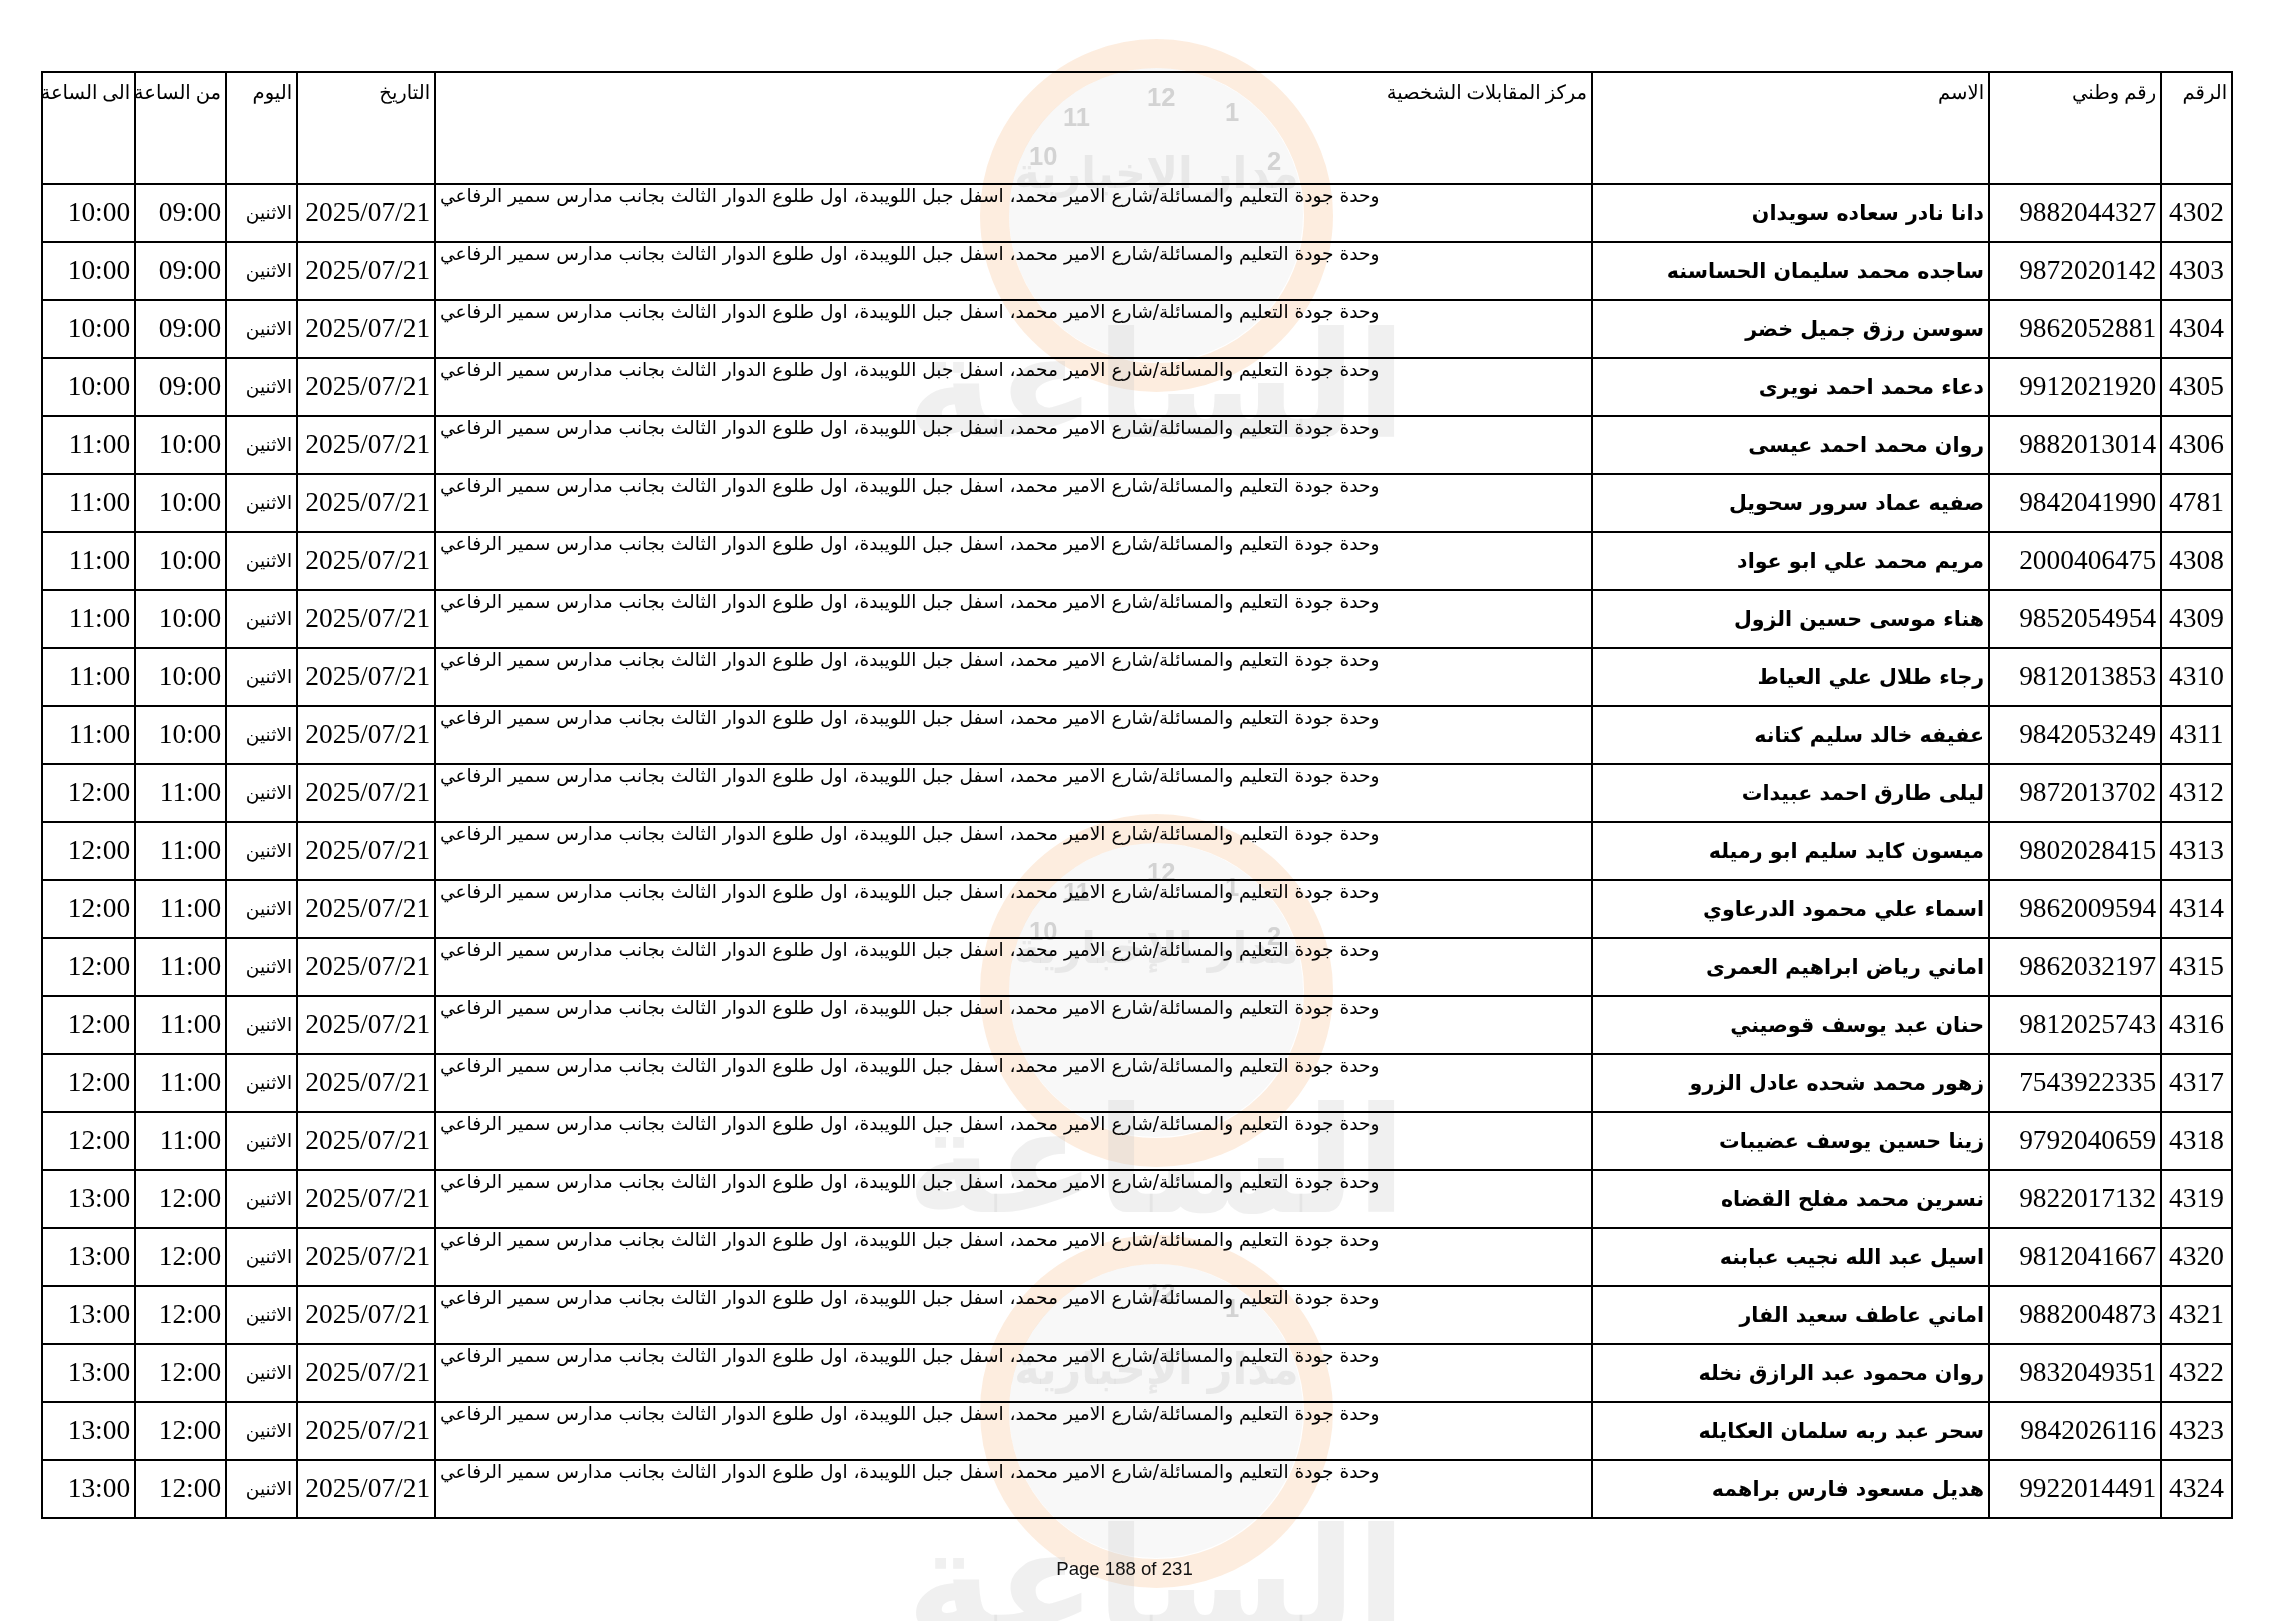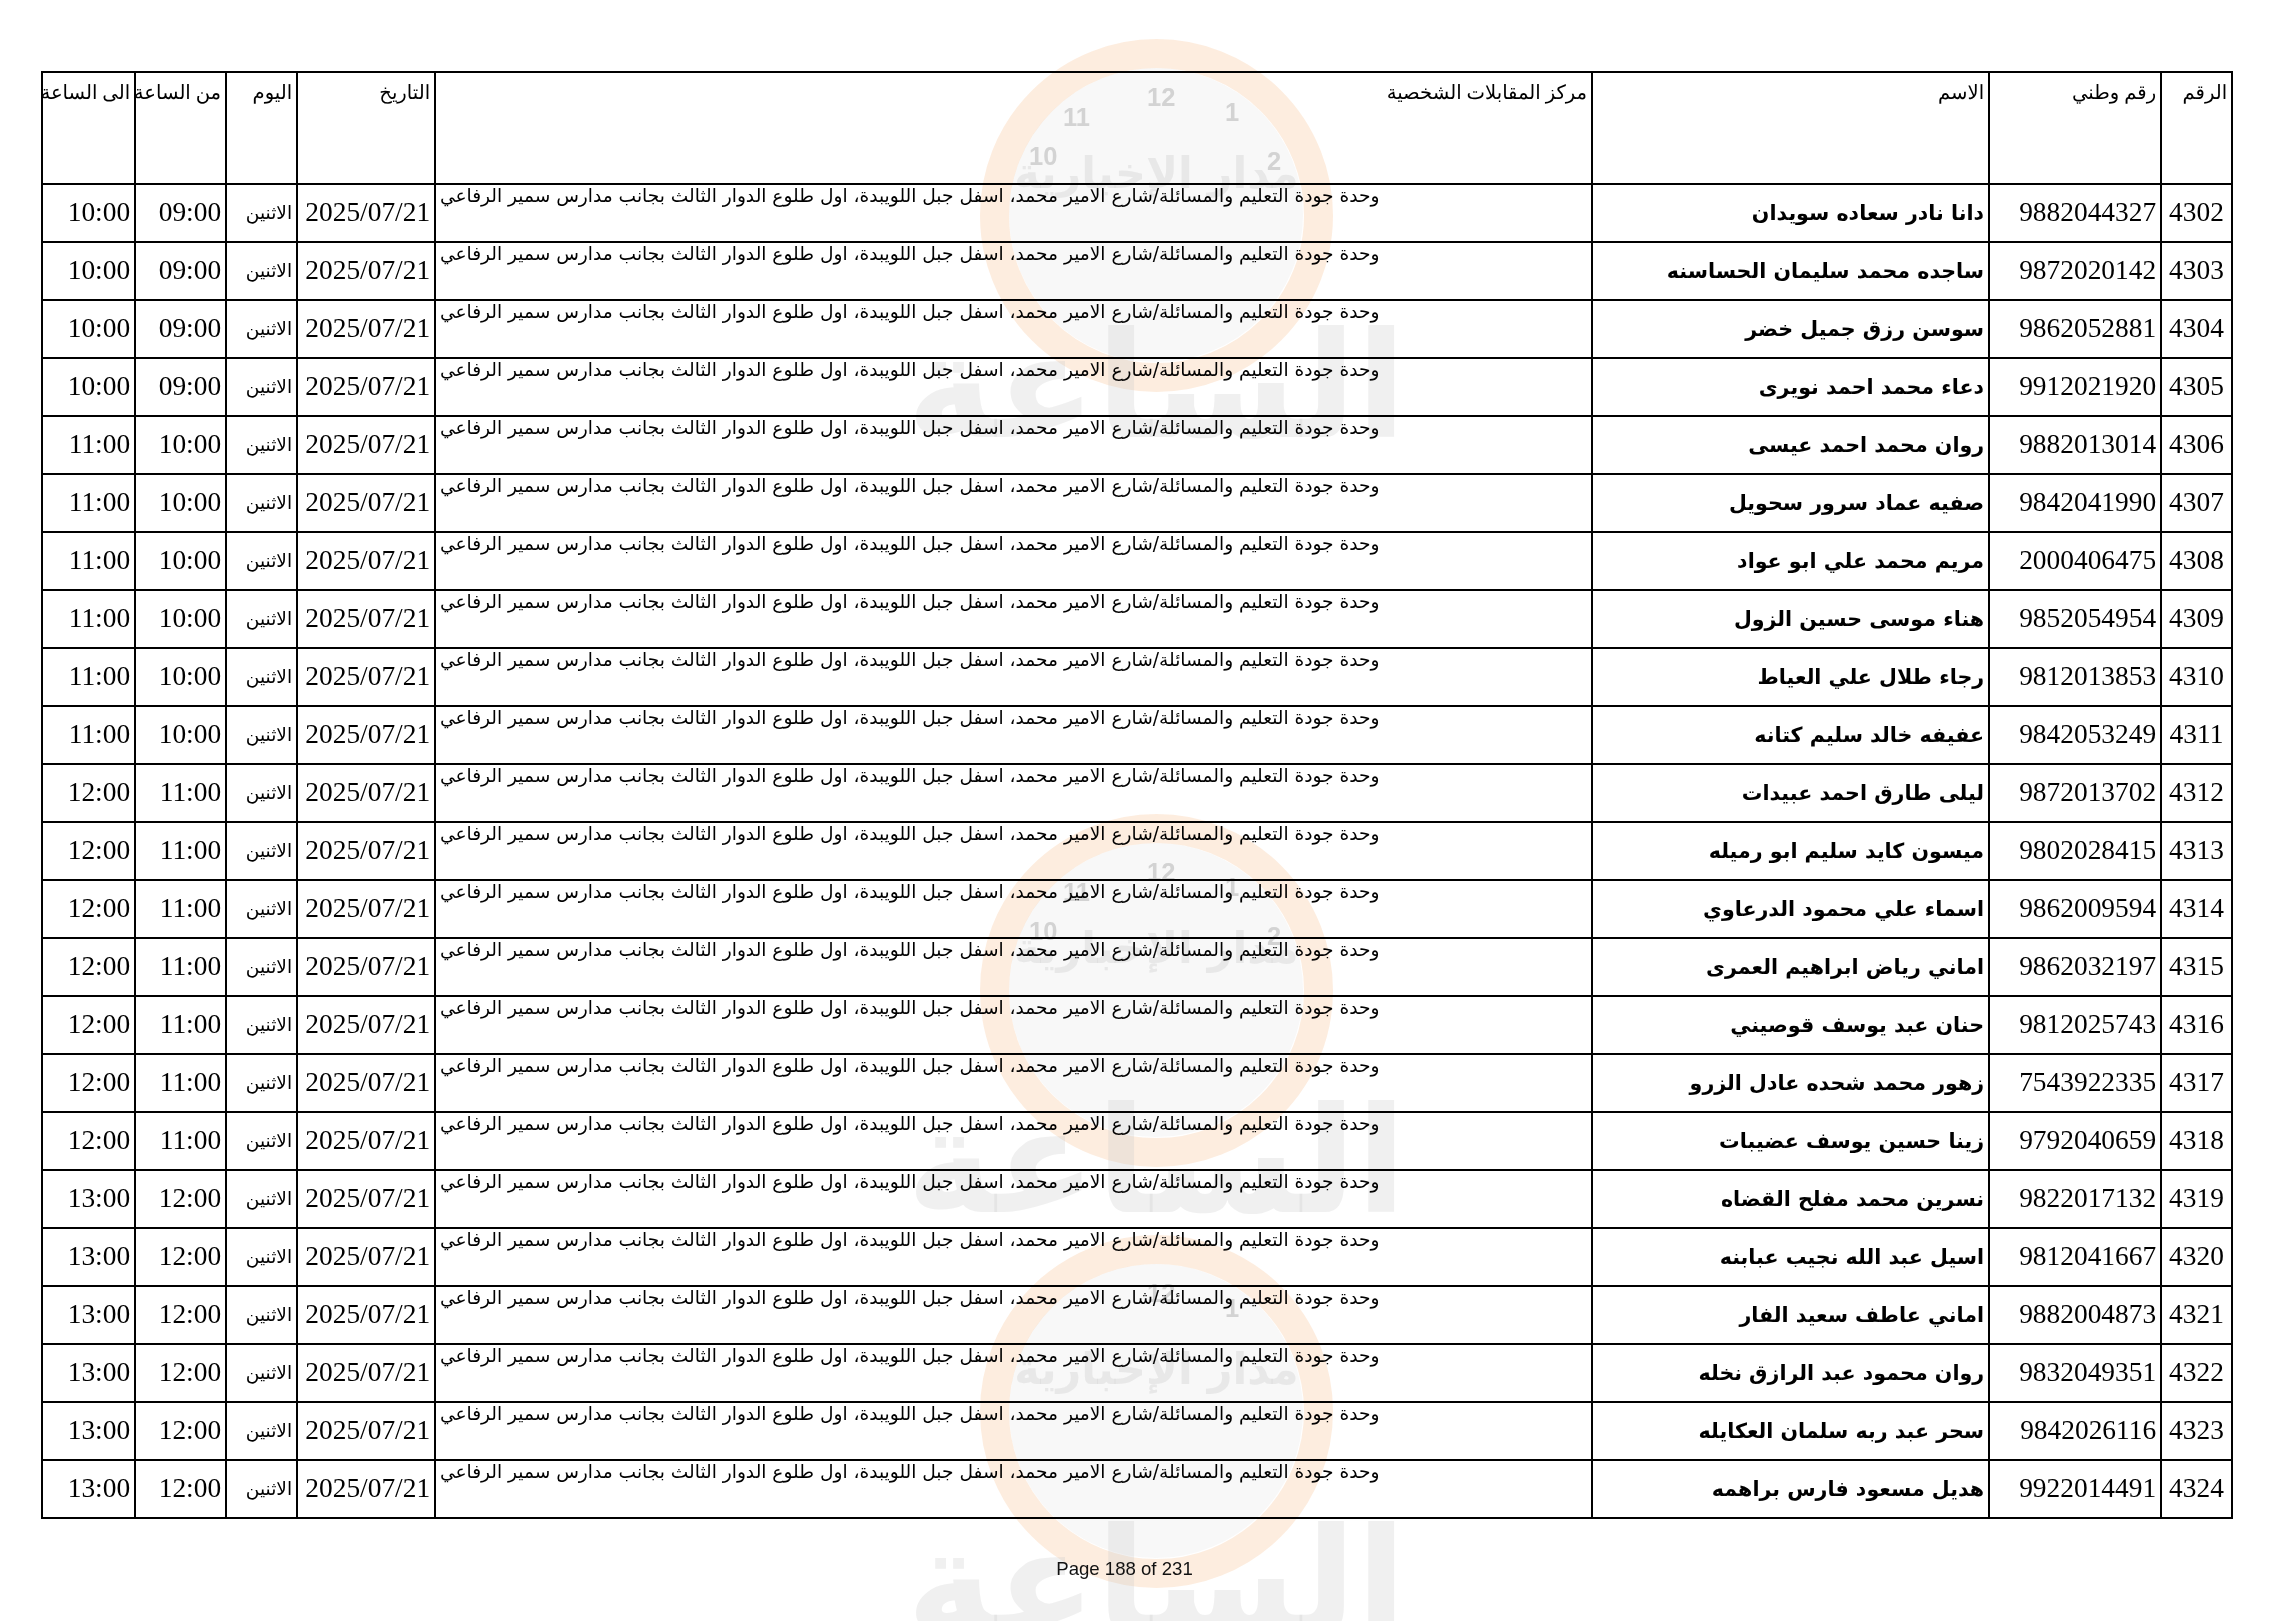--- a/index.html
+++ b/index.html
@@ -251,21 +251,21 @@
         <td class="c-num">4306</td>
         <td class="c-nid">9882013014</td>
         <td class="c-name">روان محمد احمد عيسى</td>
         <td class="c-center">وحدة جودة التعليم والمسائلة/شارع الامير محمد، اسفل جبل اللويبدة، اول طلوع الدوار الثالث بجانب مدارس سمير الرفاعي</td>
         <td class="c-date">2025/07/21</td>
         <td class="c-day">الاثنين</td>
         <td class="c-from">10:00</td>
         <td class="c-to">11:00</td>
       </tr>
       <tr>
-        <td class="c-num">4307</td>
+        <td class="c-num">4781</td>
         <td class="c-nid">9842041990</td>
         <td class="c-name">صفيه عماد سرور سحويل</td>
         <td class="c-center">وحدة جودة التعليم والمسائلة/شارع الامير محمد، اسفل جبل اللويبدة، اول طلوع الدوار الثالث بجانب مدارس سمير الرفاعي</td>
         <td class="c-date">2025/07/21</td>
         <td class="c-day">الاثنين</td>
         <td class="c-from">10:00</td>
         <td class="c-to">11:00</td>
       </tr>
       <tr>
         <td class="c-num">4308</td>

